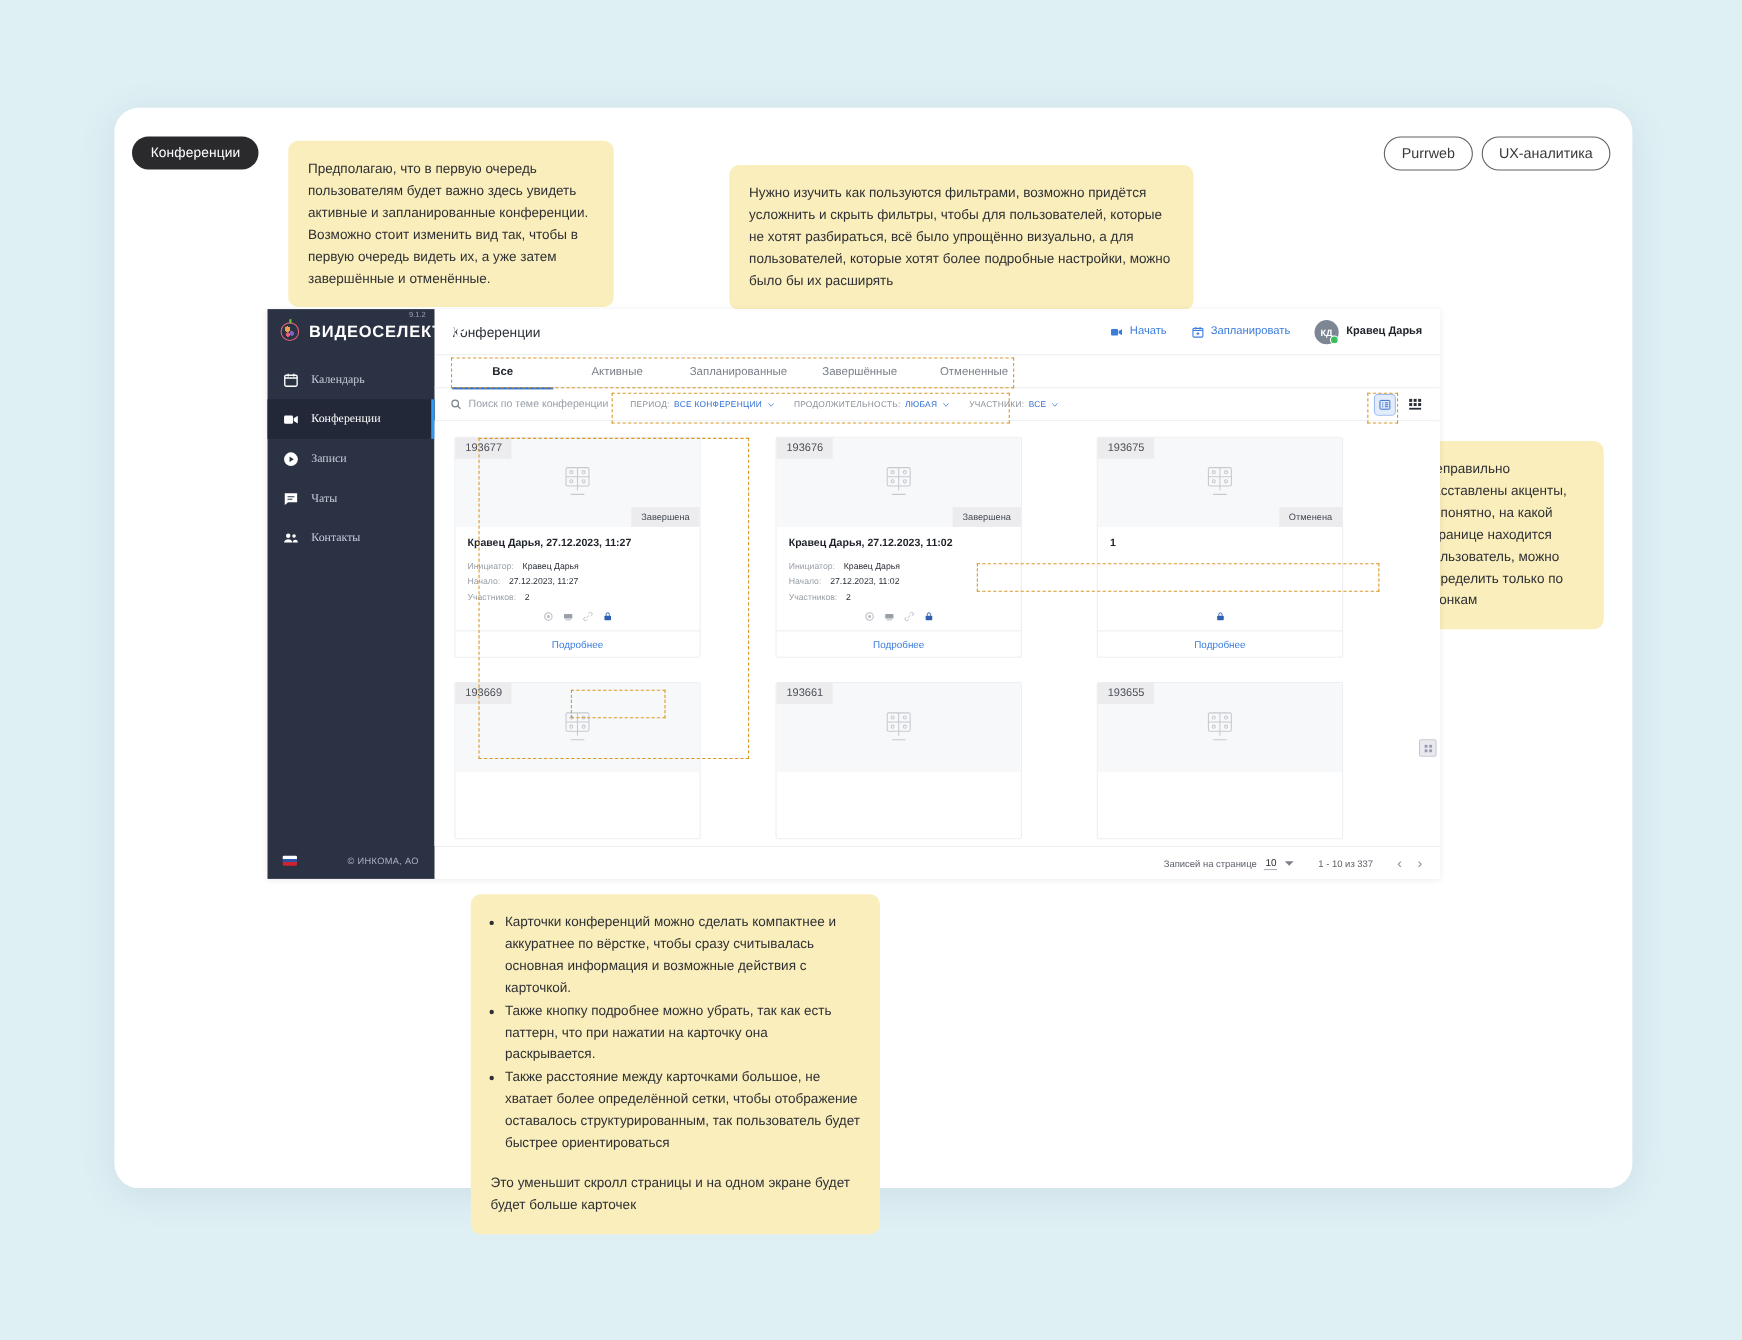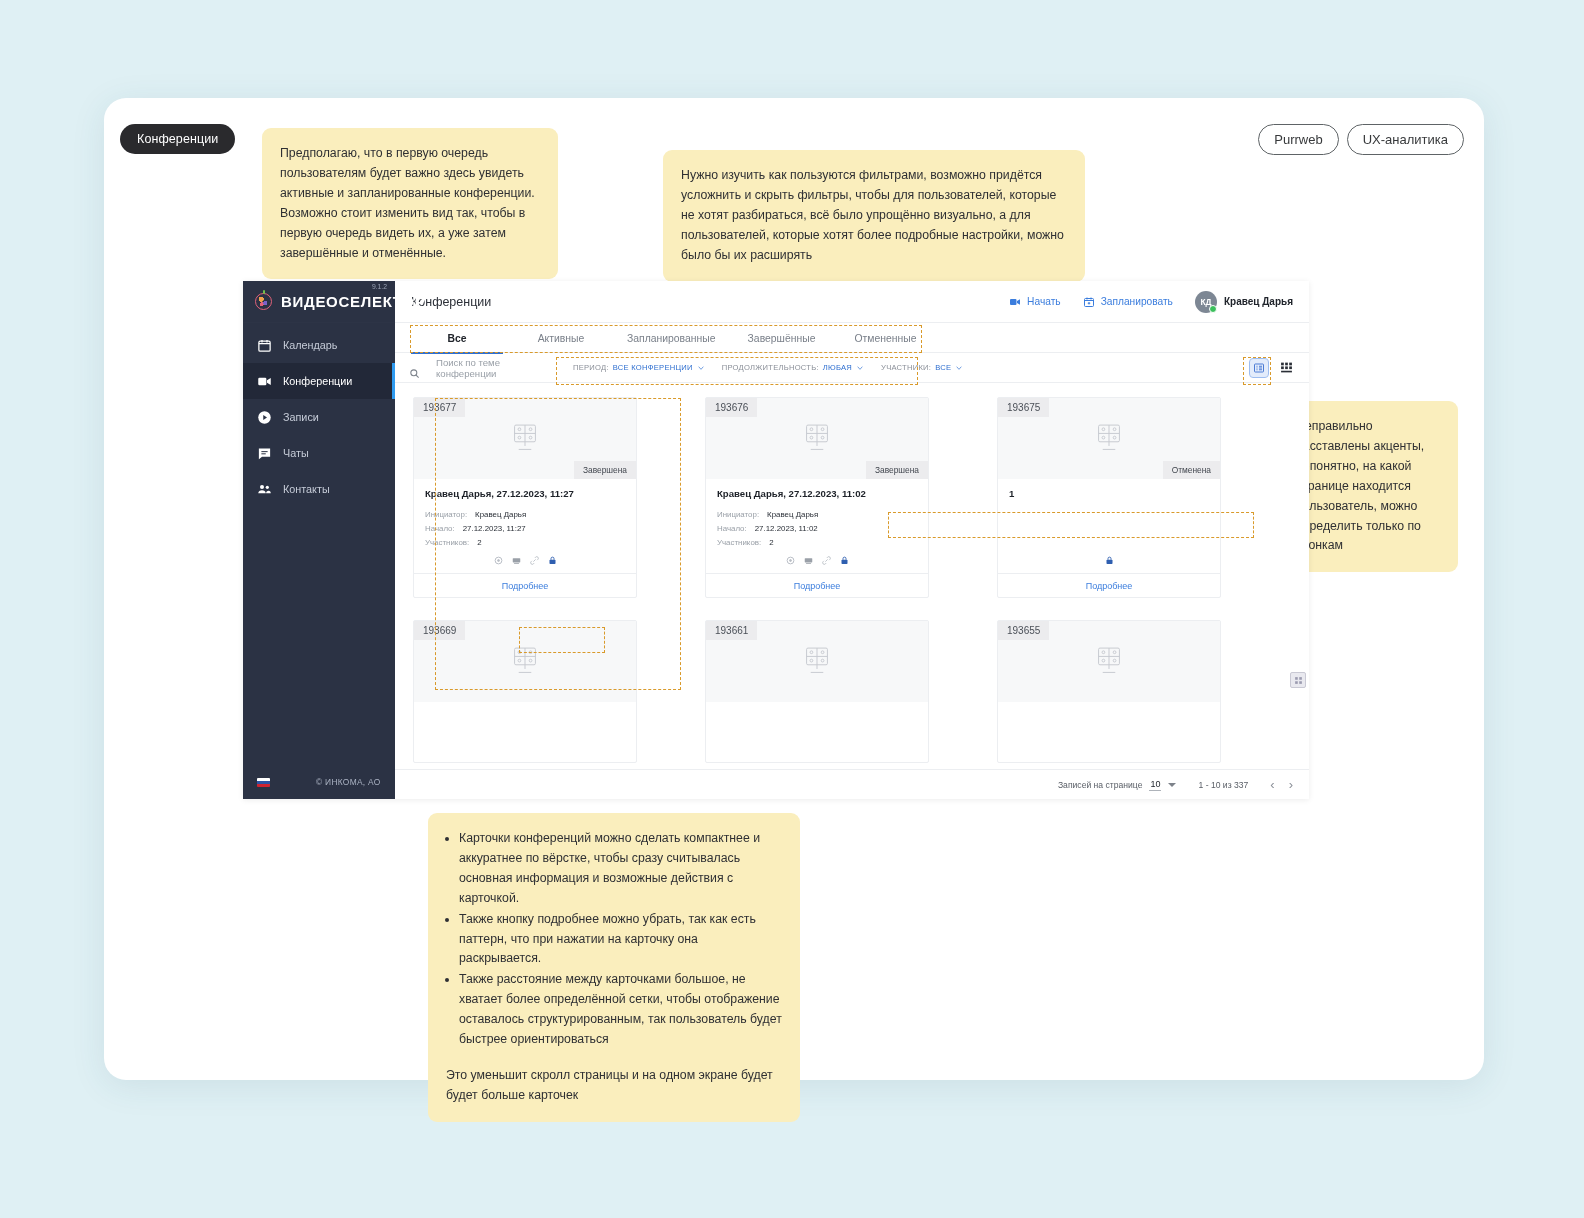--- a/index.html
+++ b/index.html
@@ -86,21 +86,21 @@
                 radial-gradient(circle at 62% 60%, #7b61c9 0 16%, transparent 17%),
                 radial-gradient(circle at 38% 68%, #e2627a 0 14%, transparent 15%);
   }
   .logo-mark::after{
     content:""; position:absolute; left:7px; top:-4px; width:2px; height:4px;
     background:#6fbf4a; border-radius:1px;
   }
   .logo-text { font-size: 15px; font-weight: 700; letter-spacing: .7px; color: #fff; }
   .version { position: absolute; right: 8px; top: 2px; font-size: 6.8px; color: #9aa2b4; }
 
-  .nav { padding-top: 4px; }
+  .nav { padding-top: 4px; font-family: Liberation Serif, serif; }
   .nav-item {
     display: flex; align-items: center; gap: 11px;
     height: 36px; padding: 0 14px;
     font-size: 10.8px; color: #c6ccd8; cursor: pointer;
     position: relative;
   }
   .nav-item.active { background: #222838; color: #fff; }
   .nav-item.active::after {
     content: ""; position: absolute; right: 0; top: 0; bottom: 0;
     width: 3px; background: #2f9bf0;
@@ -150,21 +150,21 @@
     content: ""; position: absolute; left: 6px; right: 6px; bottom: -1px;
     height: 2.4px; background: #2f6fd0;
   }
 
   
   .filters {
     height: 30px; display: flex; align-items: center;
     padding: 0 14px; gap: 0; border-bottom: 1px solid #eceef1;
     position: relative;
   }
-  .search-box { display: flex; align-items: flex-end; gap: 16px; width: 152px; }
+  .search-box { display: flex; align-items: flex-end; gap: 6px; width: 152px; }
   .search-ph { font-size: 9.6px; color: #9aa0a8; }
   .filter-group { display: flex; align-items: center; gap: 17px; padding-left: 12px; }
   .filter {
     display: flex; align-items: center; gap: 4px;
     font-size: 7.6px; color: #8a8f98; text-transform: uppercase; letter-spacing: .25px;
     cursor: pointer; white-space: nowrap;
   }
   .filter b { color: #2f6fd0; font-weight: 400; }
   .caret { width: 8px; height: 8px; fill: none; stroke: #2f6fd0; stroke-width: 2; }
   .view-toggle { margin-left: auto; display: flex; align-items: center; gap: 9px; }

